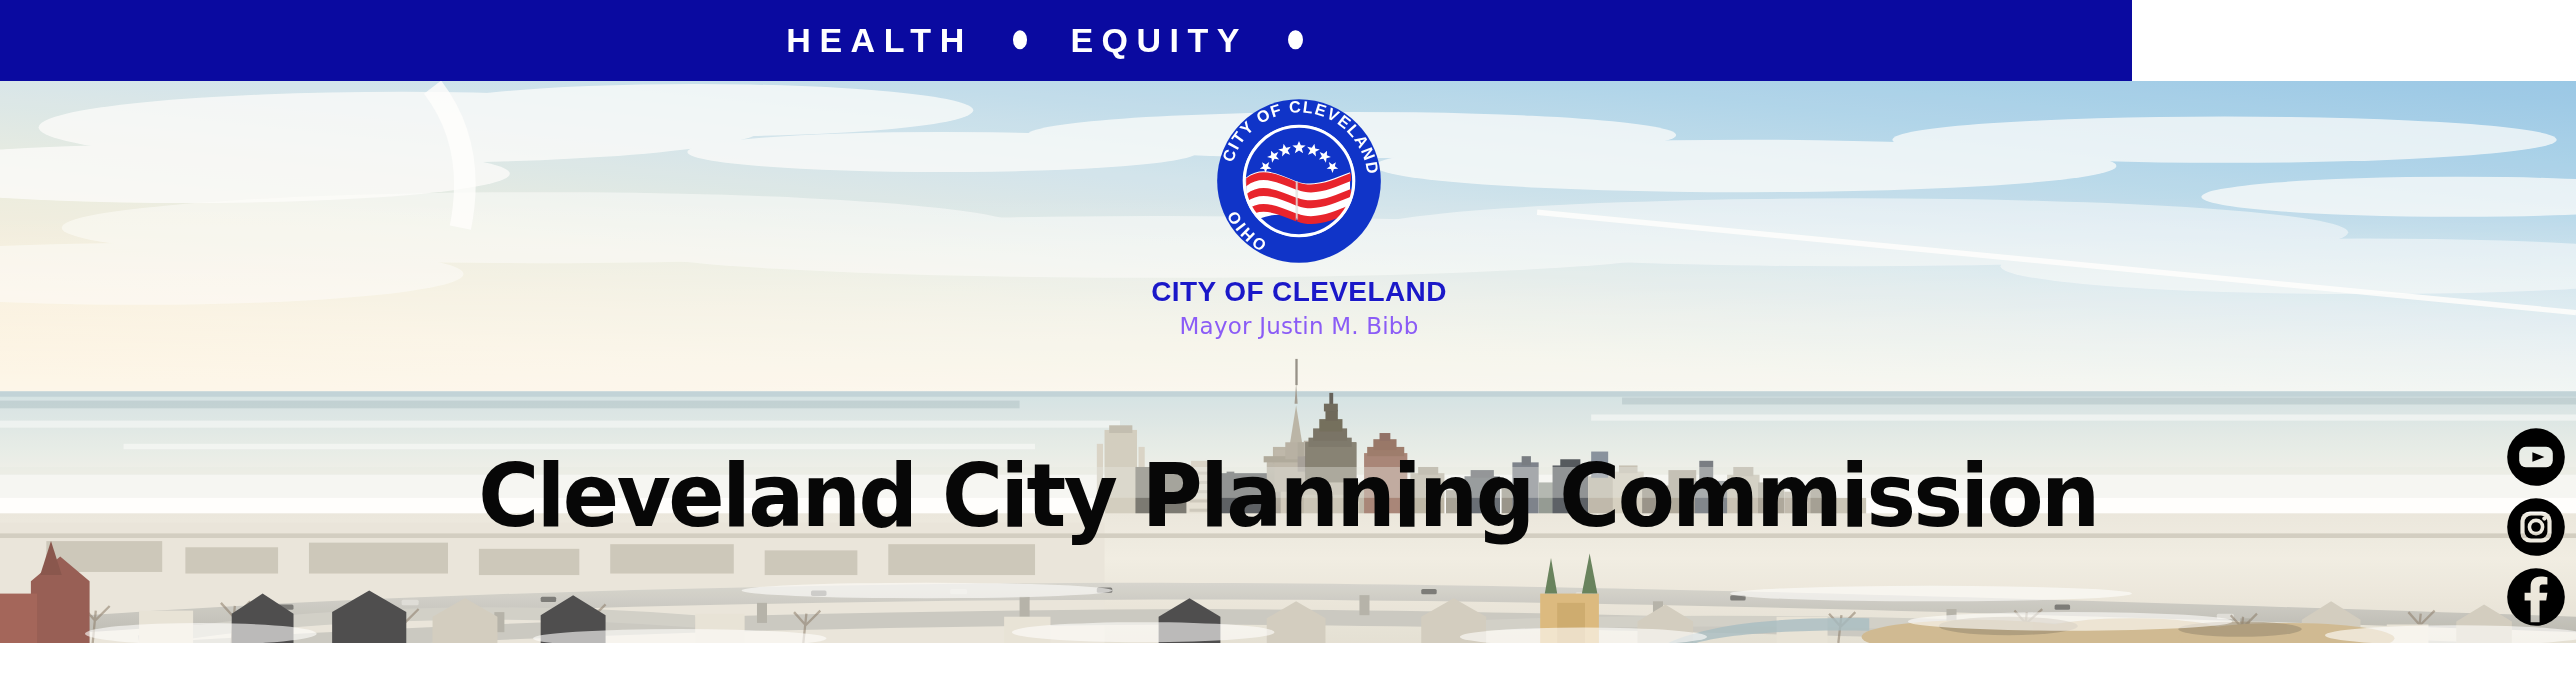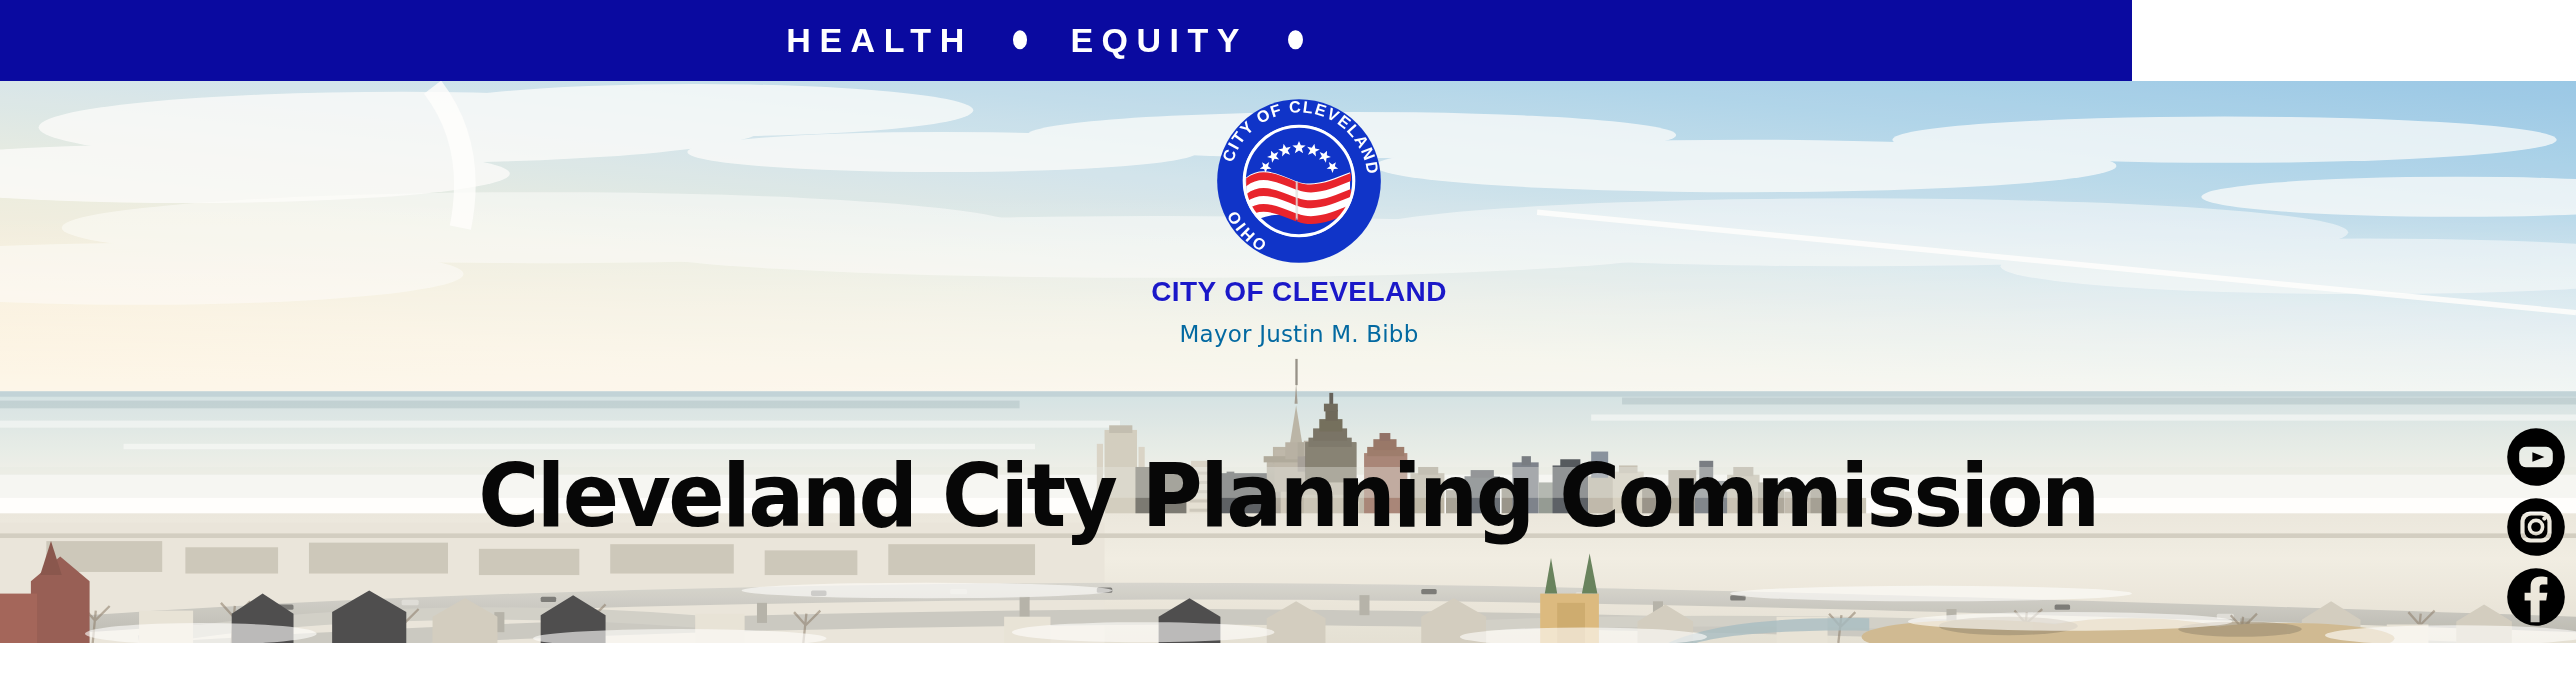--- a/index.html
+++ b/index.html
@@ -74,22 +74,22 @@
     margin-top:7.7px;
     color:#1a18c8;
     font-family:"Liberation Sans", sans-serif;
     font-weight:700;
     font-size:28px;
     letter-spacing:0.4px;
     line-height:1.05;
     text-shadow:0 0.8px 0 rgba(255,255,255,.35);
   }
   .logo-mayor {
-    margin-top:16px;
-    color:#0369a1;
+    margin-top:8px;
+    color:#8b5cf6;
     font-family:"DejaVu Sans", sans-serif;
     font-weight:400;
     font-size:23px;
     letter-spacing:0.2px;
     line-height:1.05;
   }
 
   
   #title {
     position:absolute;

